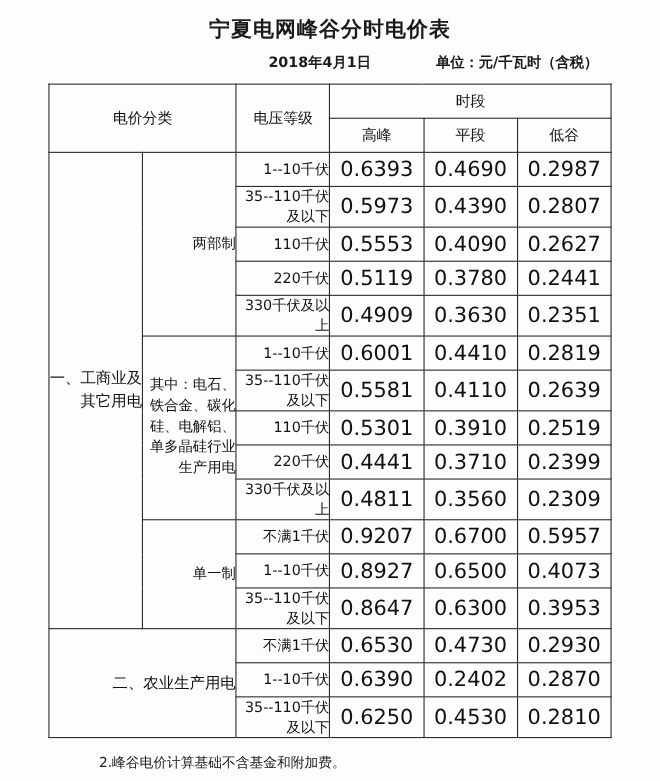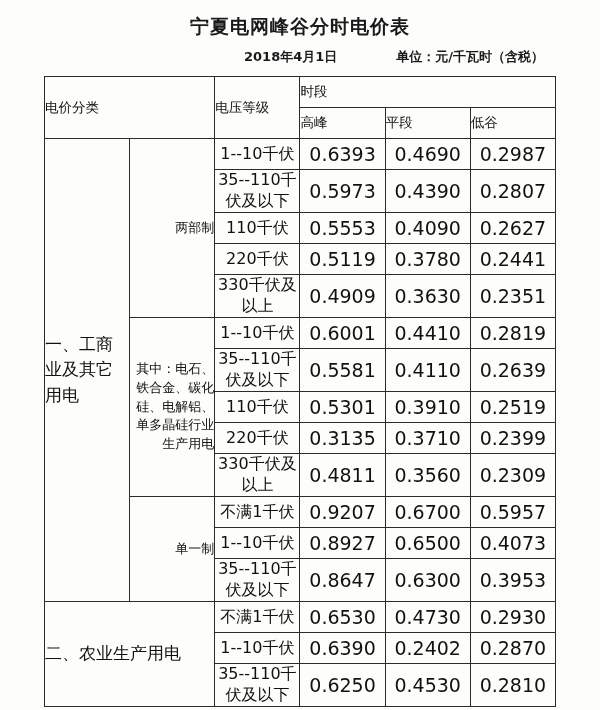--- a/index.html
+++ b/index.html
@@ -57,48 +57,49 @@
   }
   table.rates td, table.rates th {
     border: 1px solid #2b2b2b;
     padding: 0;
     height: 30px;
     font-weight: normal;
     color: #111;
   }
   .c-cat {
     width: 66px;
-    text-align: left;
-    vertical-align: middle;
-    font-size: 17px;
+    text-align: right;
+    vertical-align: middle;
+    font-size: 14px;
     line-height: 1.5;
     padding: 2px 4px;
   }
   .c-sub {
     width: 106px;
     text-align: right;
     vertical-align: middle;
     font-size: 13px;
     line-height: 1.45;
     padding: 2px 6px;
   }
   .c-volt {
     width: 122px;
-    text-align: center;
+    text-align: right;
     padding-left: 6px;
     vertical-align: middle;
-    font-size: 16px;
+    font-size: 13px;
   }
   .c-val {
     width: 72px;
     text-align: center;
     vertical-align: middle;
     font-size: 19px;
   }
   .hdr {
+    text-align: center;
     vertical-align: middle;
     font-size: 13.5px;
     height: 28px;
   }
   .notes {
     margin: 10px auto 0 auto;
     width: 512px;
     font-size: 12.5px;
     line-height: 1.9;
   }
@@ -182,21 +183,21 @@
         <td class="c-val">0.2639</td>
       </tr>
       <tr>
         <td class="c-volt">110千伏</td>
         <td class="c-val">0.5301</td>
         <td class="c-val">0.3910</td>
         <td class="c-val">0.2519</td>
       </tr>
       <tr>
         <td class="c-volt">220千伏</td>
-        <td class="c-val">0.3135</td>
+        <td class="c-val">0.4441</td>
         <td class="c-val">0.3710</td>
         <td class="c-val">0.2399</td>
       </tr>
       <tr>
         <td class="c-volt">330千伏及以上</td>
         <td class="c-val">0.4811</td>
         <td class="c-val">0.3560</td>
         <td class="c-val">0.2309</td>
       </tr>
 

